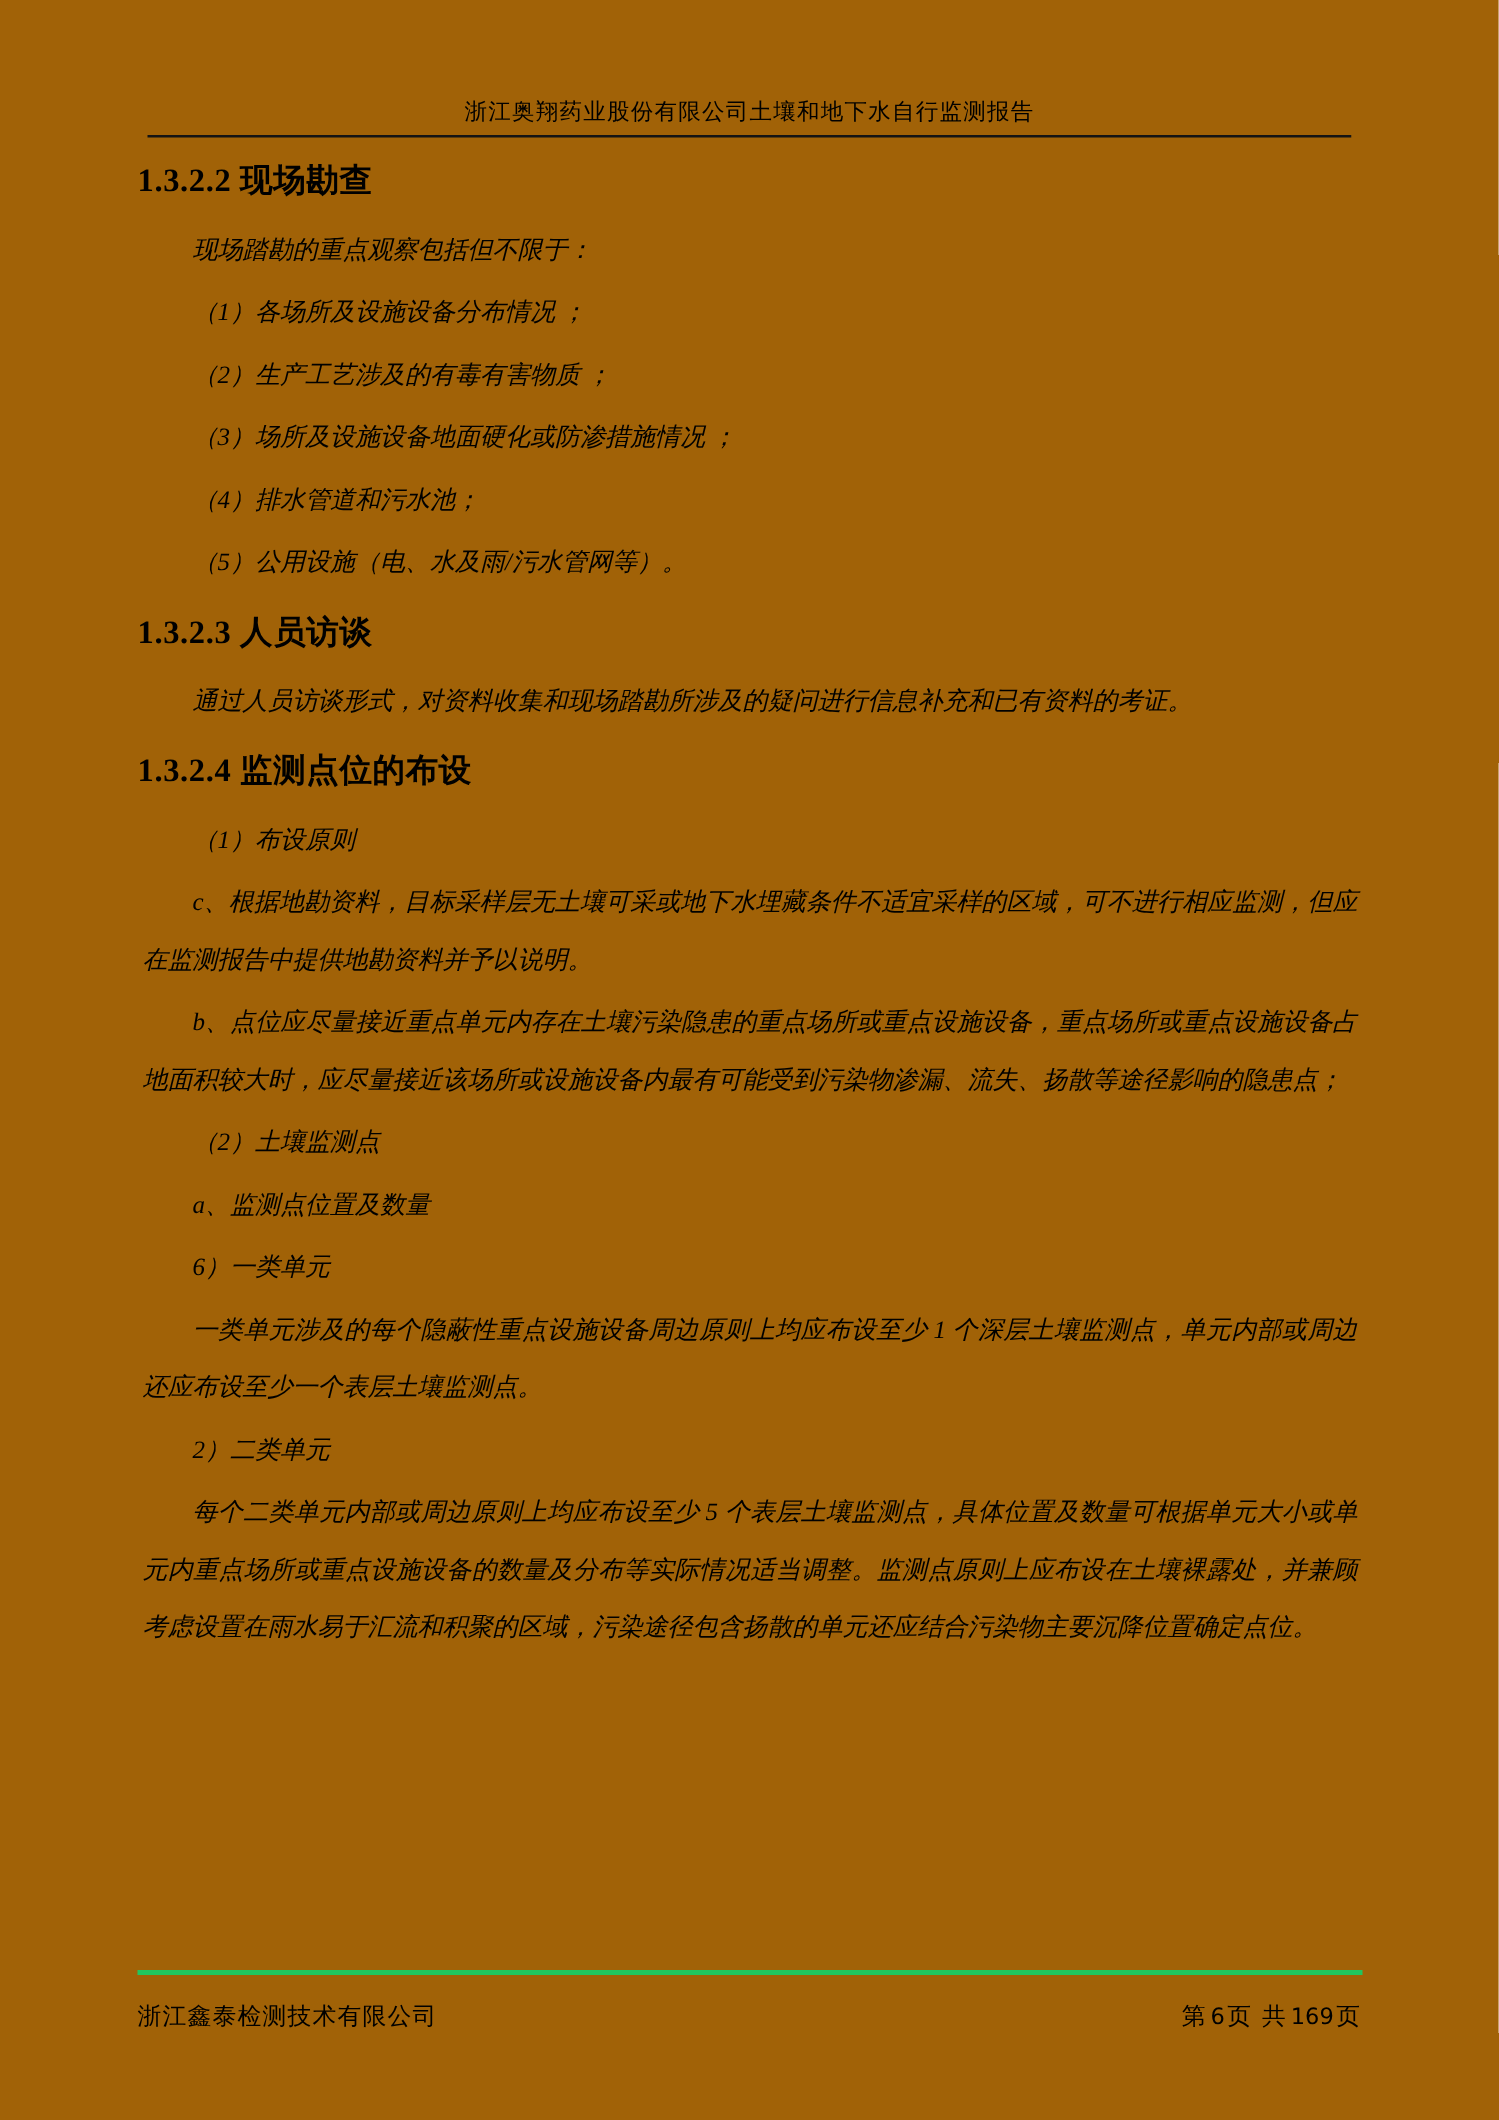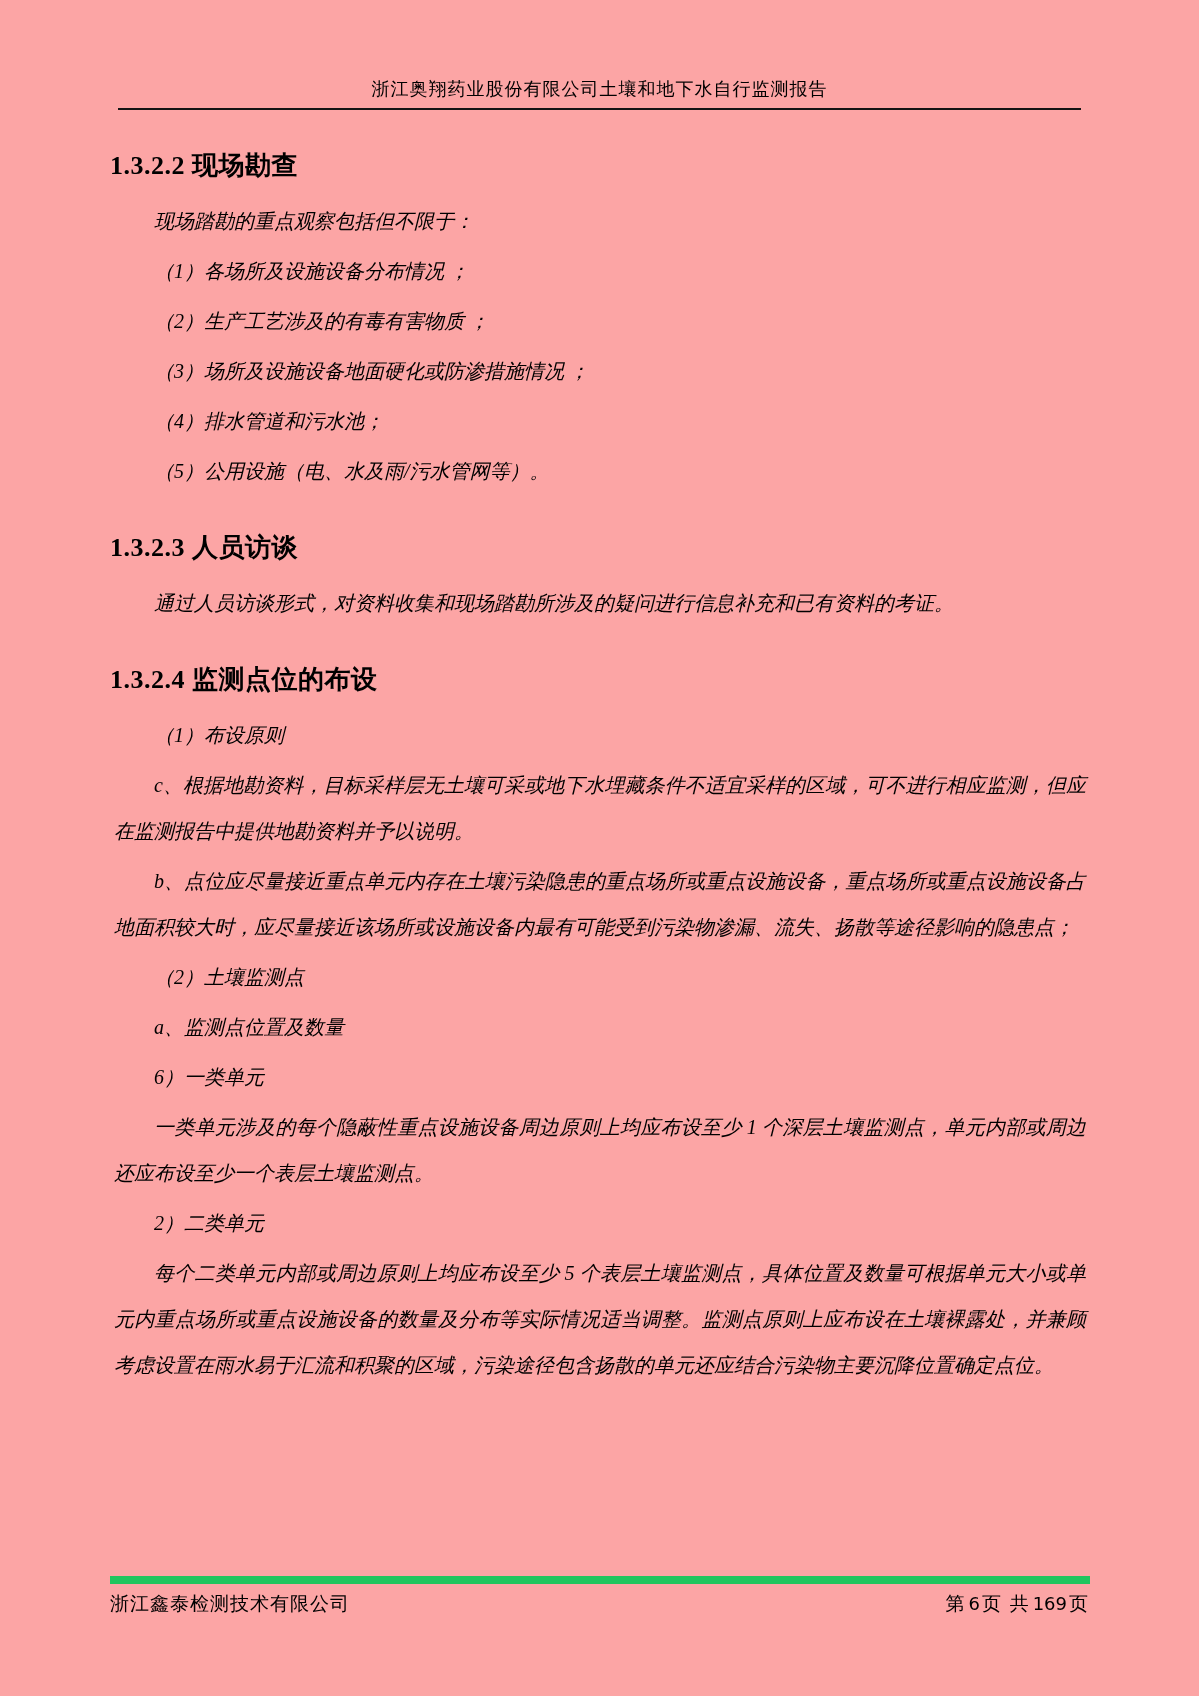--- a/index.html
+++ b/index.html
@@ -1,20 +1,20 @@
 <!DOCTYPE html>
 <html lang="zh"><head>
 <meta charset="utf-8">
 <style>
   html,body{margin:0;padding:0;background:#ffffff;}
   .page{
     position:relative;
     width:1199px;
     height:1696px;
-    background:#fca5a5;
+    background:#a16207;
     color:#000000;
     font-family:"Liberation Serif","DejaVu Serif",serif;
     overflow:hidden;
   }
   
   .header{
     position:absolute;
     top:0; left:118px; right:118px;
     padding-top:76px;
     text-align:center;
@@ -37,36 +37,36 @@
     width:980px;
     font-size:20px;
     line-height:46px;
     text-align:justify;
     text-justify:inter-ideograph;
   }
   .h2{
     font-size:26px;
     font-weight:bold;
     line-height:36px;
-    margin:36px 0 14px 0;
+    margin:15px 0 14px 0;
     text-align:left;
     letter-spacing:0.5px;
   }
   .para{
     margin:4px;
     text-indent:2em;
     font-style:italic;
   }
   
   .footer{
     position:absolute;
     left:110px; right:109px;
     top:1576px;
-    border-top:8px solid #22c55e;
-    padding-top:6px;
+    border-top:4px solid #22c55e;
+    padding-top:20px;
     display:flex;
     justify-content:space-between;
     align-items:baseline;
     font-size:19px;
     line-height:28px;
   }
   .footer-company{ letter-spacing:1px; }
   .footer-page{ letter-spacing:2px; }
   .footer-page .num{
     font-family:"DejaVu Sans","Liberation Sans",sans-serif;

